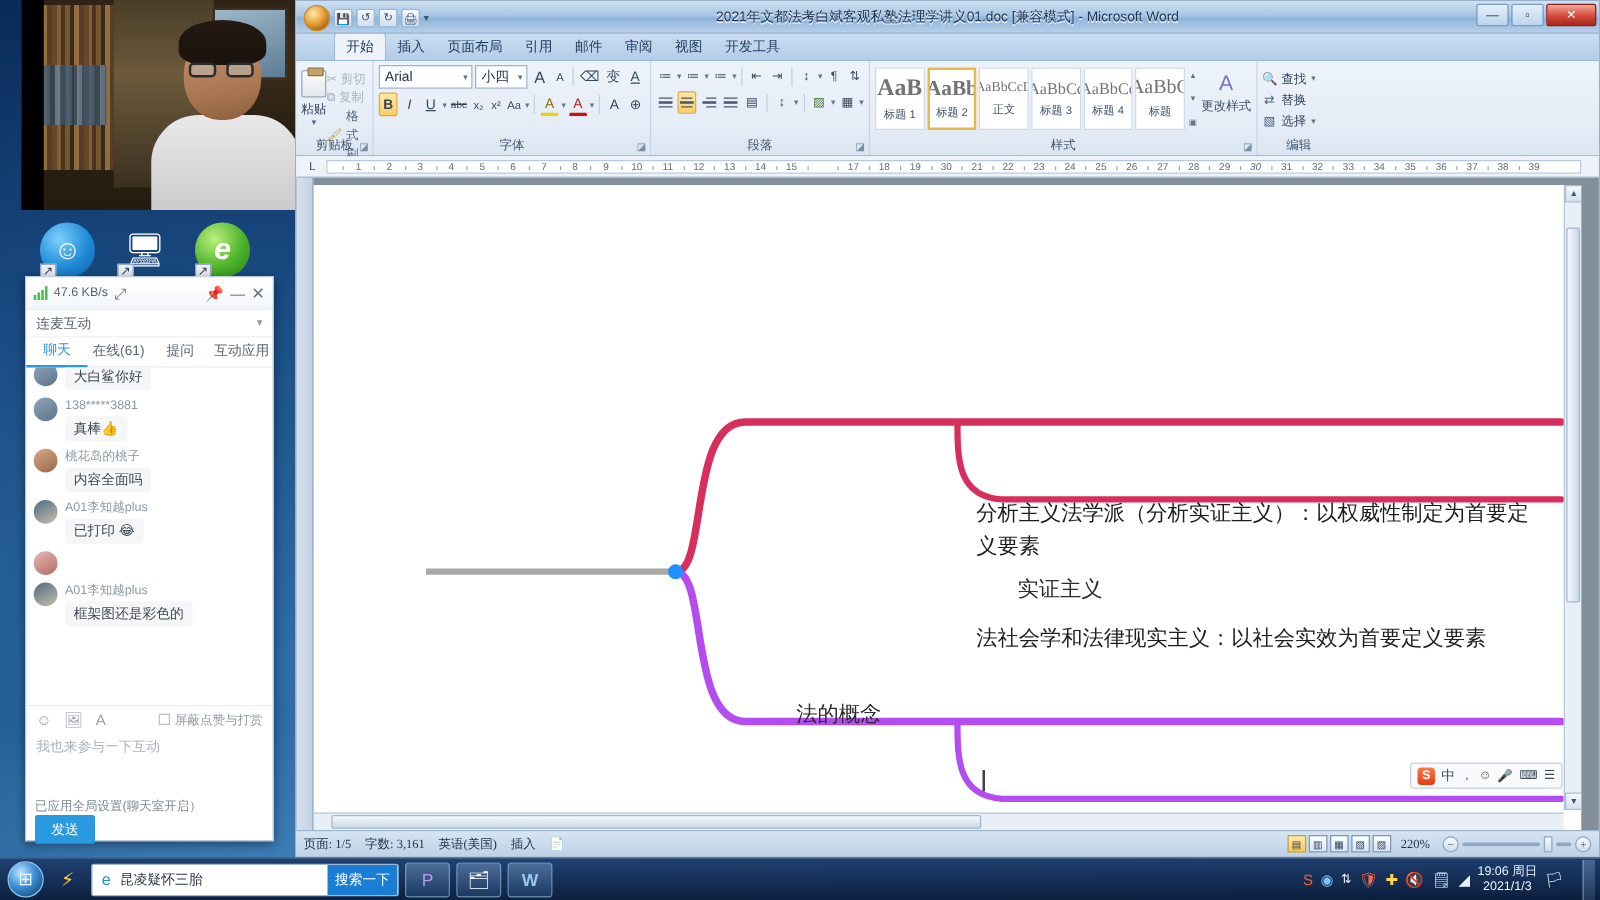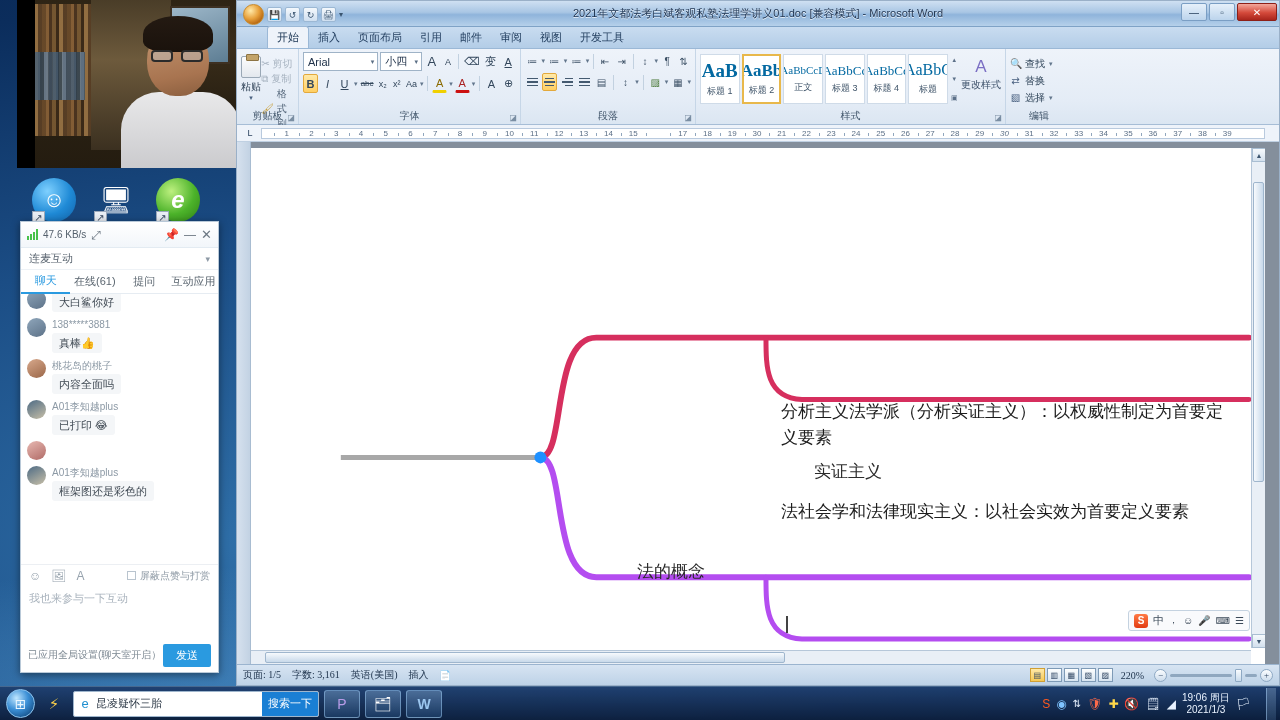--- a/index.html
+++ b/index.html
@@ -159,22 +159,23 @@
     padding: 0 8px; border-top: 1px solid #eceff3; color: #96a2ad; font-size: 12px;
   }
   #chat-toolbar .spacer { flex: 1; }
   .mute-wrap { display: flex; align-items: center; gap: 4px; font-size: 10px; color: #8d99a4; }
   .cbox { width: 9px; height: 9px; border: 1px solid #b9c4ce; background: #fff; }
   #chat-input {
     flex: 0 0 52px; padding: 5px 8px; font-size: 11px; color: #a9b3bd;
     line-height: 15px;
   }
   #chat-footer {
-    height: 34px; display: flex; align-items: center; justify-content: space-between;
+    height: 34px; display: flex; align-items: flex-start; justify-content: space-between;
     padding: 0 7px 0 7px;
+    flex-direction: column;
   }
   #chat-status { font-size: 10px; color: #7c8892; }
   #send-btn {
     background: #2a9ae0; color: #fff; border: none; border-radius: 2px;
     font-size: 11px; padding: 4px 13px; cursor: pointer;
     font-family: inherit;
   }
 
   
   #word {
@@ -311,21 +312,21 @@
 
   
   #g-styles { width: 310px; }
   .stylist { display: flex; align-items: stretch; gap: 2px; padding-top: 2px; }
   .stile {
     width: 47px; height: 50px; background: #fff; border: 1px solid #cfdbe8;
     display: flex; flex-direction: column; align-items: center; justify-content: center;
     overflow: hidden;
   }
   .stile.sel { border: 2px solid #e8b84b; box-shadow: 0 0 0 1px #fff inset; }
-  .stile .samp { font-family: "Liberation Serif", serif; color: #0369a1; line-height: 1; }
+  .stile .samp { font-family: "Liberation Serif", serif; color: #737373; line-height: 1; }
   .stile .nm { font-size: 9px; color: #3f5management; }
   .stile .nm { font-size: 9px; color: #3f5469; margin-top: 5px; }
   .stack-arrows {
     display: flex; flex-direction: column; justify-content: space-between;
     padding: 2px 0; width: 11px;
   }
   .stack-arrows i { font-size: 7px; color: #5d7surface; }
   .stack-arrows i { font-size: 7px; color: #5d7189; text-align: center; font-style: normal; }
   .chgsty { width: 48px; text-align: center; padding-top: 4px; }
   .chgsty .big { font-size: 17px; color: #7b6fc4; line-height: 18px; }

